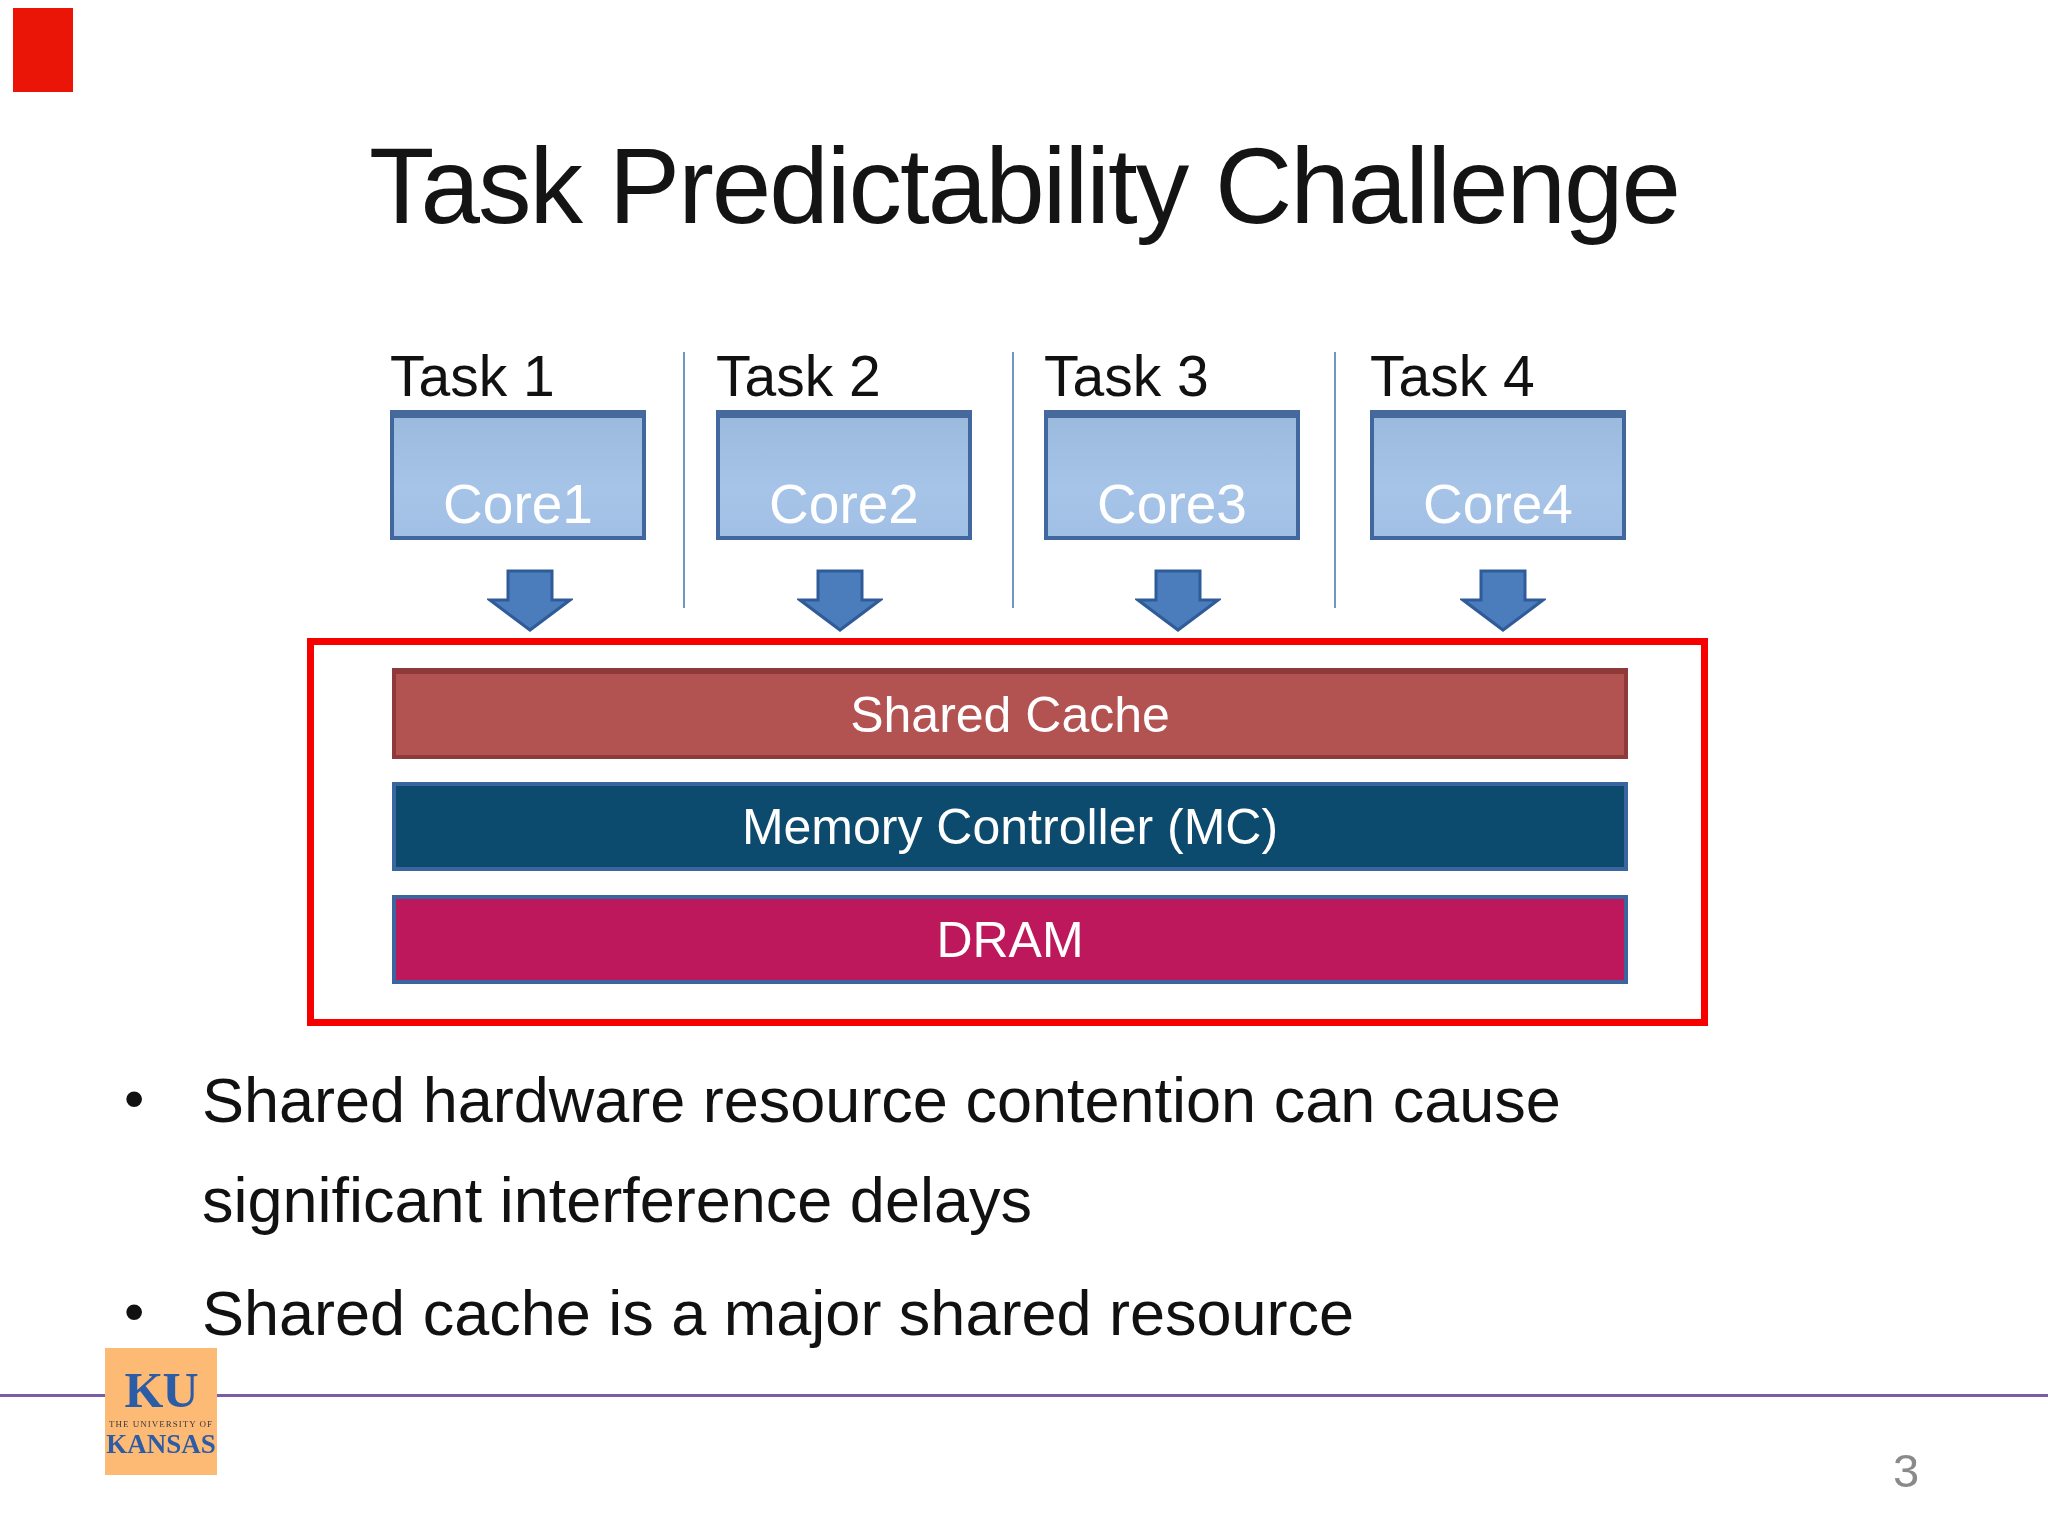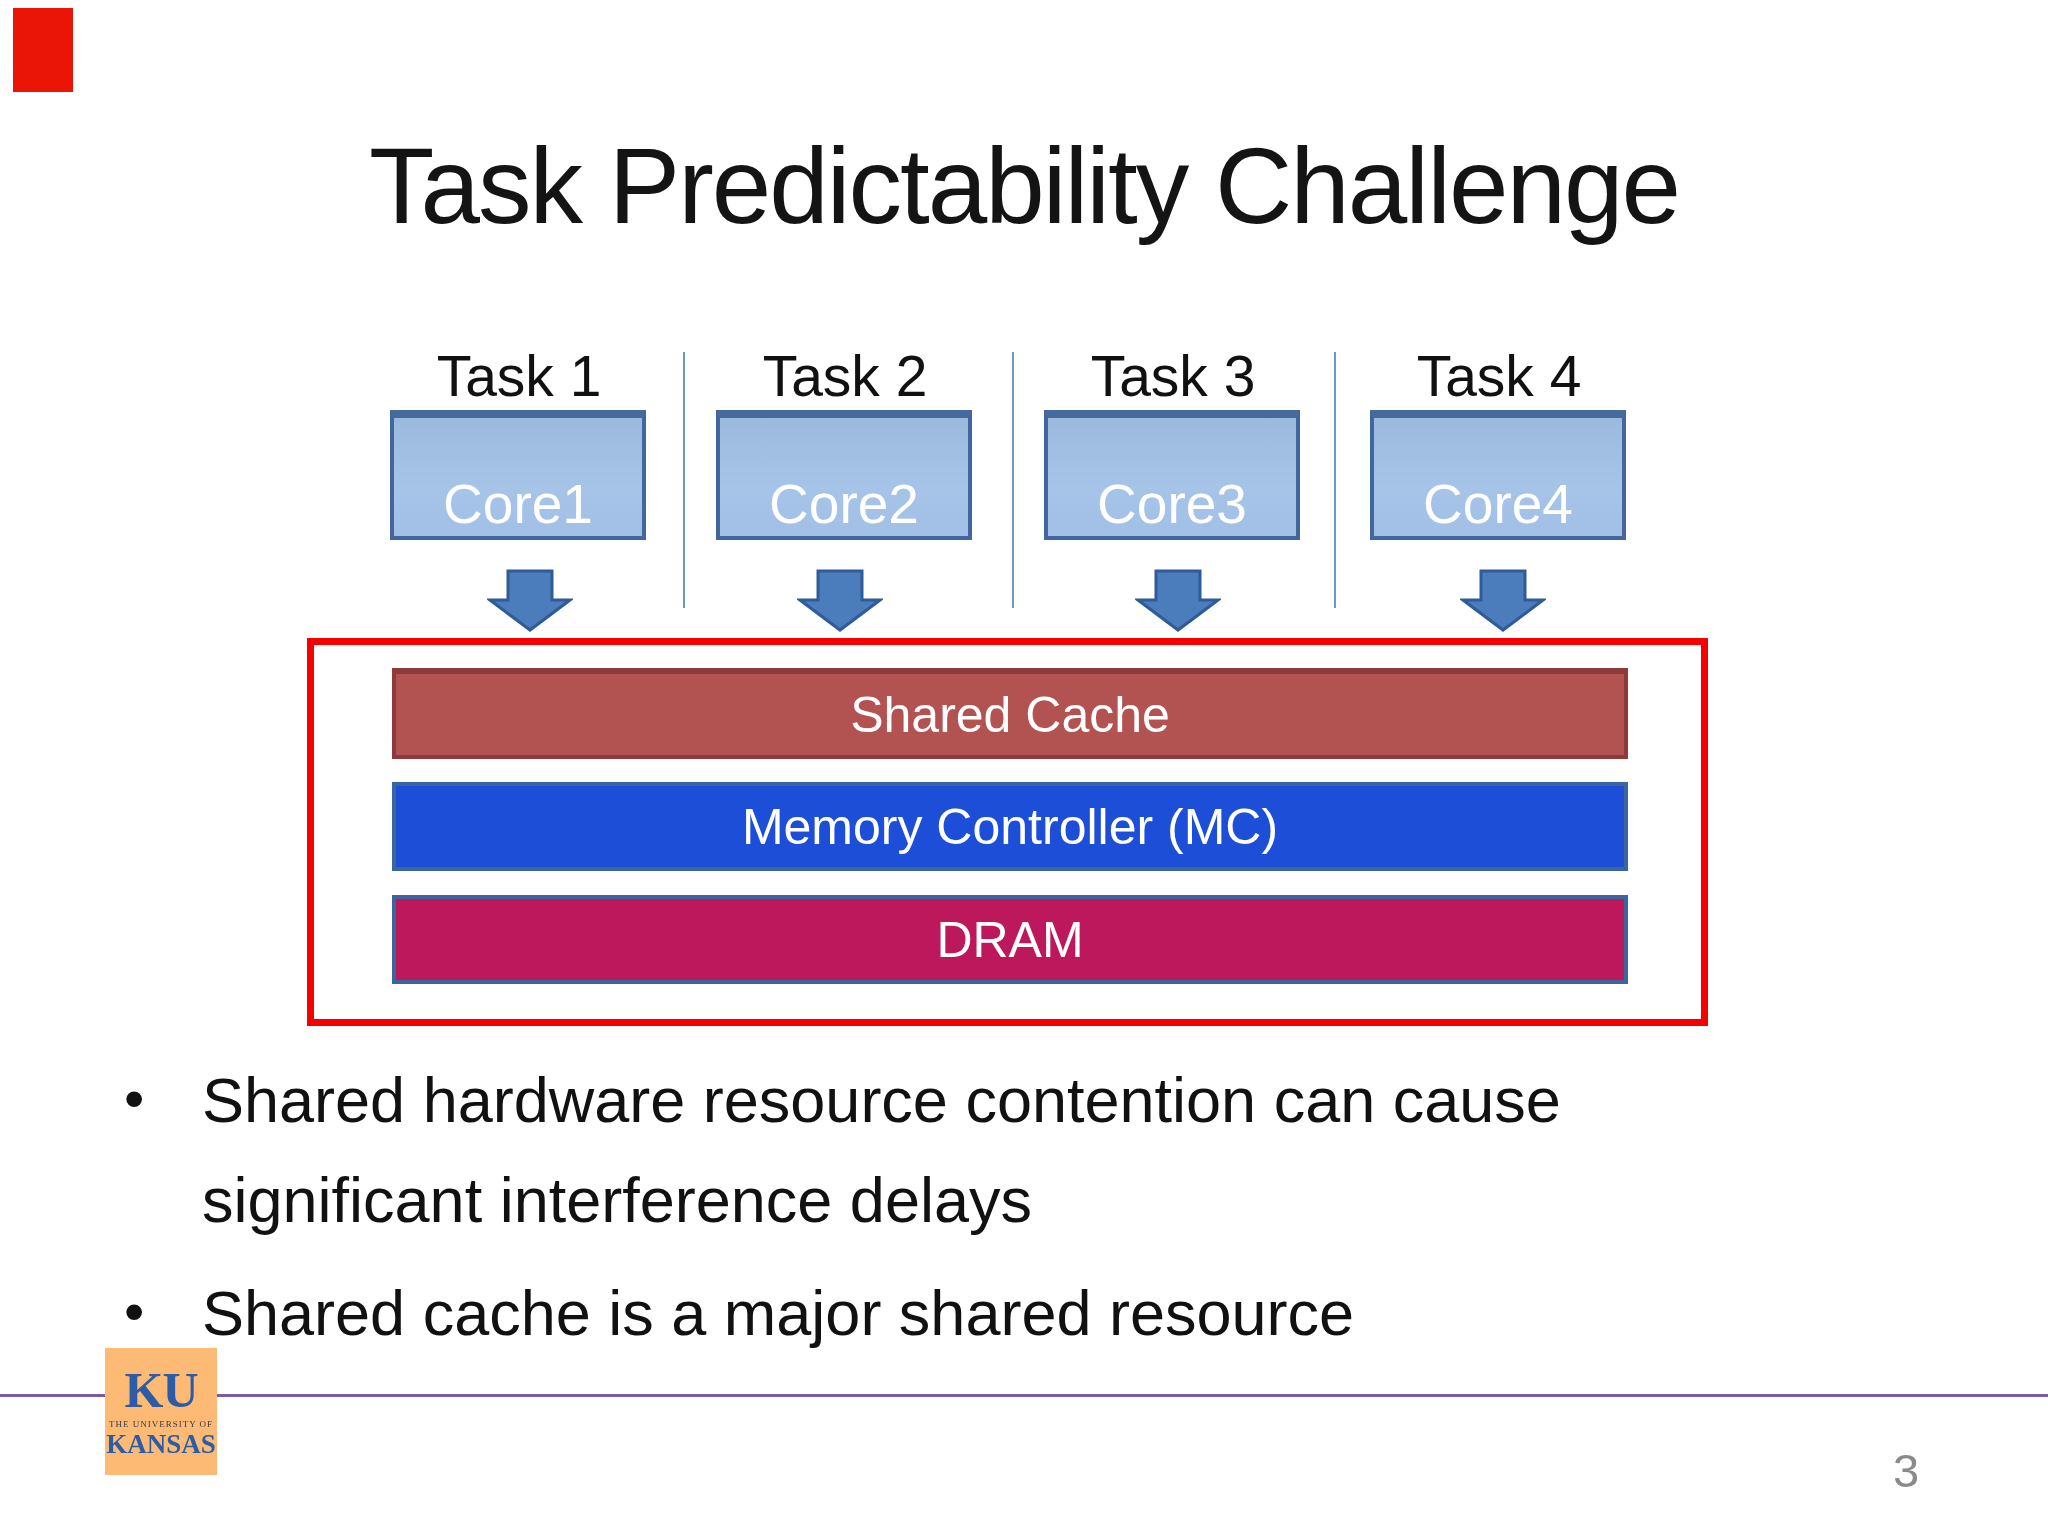--- a/index.html
+++ b/index.html
@@ -4,21 +4,21 @@
 <style>
   html,body{margin:0;padding:0;background:#fff;}
   .slide{position:relative;width:2048px;height:1536px;background:#ffffff;overflow:hidden;
          font-family:"Liberation Sans",sans-serif;}
 
   .corner-marker{position:absolute;left:13px;top:8px;width:60px;height:84px;background:#ea1507;}
 
   .title{position:absolute;left:0;top:128px;width:100%;margin:0;text-align:center;
          font-size:107px;font-weight:400;letter-spacing:-2px;color:#141414;line-height:1.1;}
 
-  .task-label{position:absolute;top:346px;height:60px;width:258px;text-align:center;
+  .task-label{position:absolute;top:346px;height:60px;width:258px;
               font-size:57px;color:#111;line-height:60px;}
   .t1{left:390px}.t2{left:716px}.t3{left:1044px}.t4{left:1370px}
 
   .v-sep{position:absolute;top:352px;height:256px;width:2px;background:#6f97c2;}
   .s1{left:683px}.s2{left:1012px}.s3{left:1334px}
 
   .core-box{position:absolute;top:410px;width:256px;height:130px;box-sizing:border-box;
             background:linear-gradient(180deg,#9bbade 0%,#a6c4e8 60%,#a2c0e5 100%);
             border:4px solid #41679e;border-top-width:8px;border-top-color:#476a9d;
             display:flex;align-items:flex-end;justify-content:center;}
@@ -26,21 +26,21 @@
 
   .down-arrow{position:absolute;top:569px;width:86px;height:64px;}
   .a1{left:487px}.a2{left:797px}.a3{left:1135px}.a4{left:1460px}
 
   .shared-container{position:absolute;left:307px;top:638px;width:1401px;height:388px;
                     box-sizing:border-box;border:7px solid #f60000;background:#ffffff;}
   .bar{position:absolute;left:78px;width:1236px;box-sizing:border-box;display:flex;
        align-items:center;justify-content:center;}
   .bar span{color:#ffffff;font-size:50px;}
   .bar-cache{top:23px;height:91px;background:#b25251;border:4px solid #8f3a3a;border-top-width:6px;}
-  .bar-mem{top:137px;height:89px;background:#1d4ed8;border:4px solid #3a659f;}
+  .bar-mem{top:137px;height:89px;background:#0c4a6e;border:4px solid #3a659f;}
   .bar-dram{top:250px;height:89px;background:#be185d;border:4px solid #3a659f;}
 
   .bullets{position:absolute;left:110px;top:1050px;width:1700px;margin:0;padding:0;list-style:none;}
   .bullets li{position:relative;padding-left:92px;font-size:63px;line-height:100px;color:#111;}
   .bullets li + li{margin-top:13px;}
   .bullets .marker{position:absolute;left:14px;top:-2px;font-size:58px;}
   .bullets b{font-weight:400;}
 
   .footer-rule{position:absolute;left:0;top:1394px;width:100%;height:3px;background:#7a5ba4;}
 

